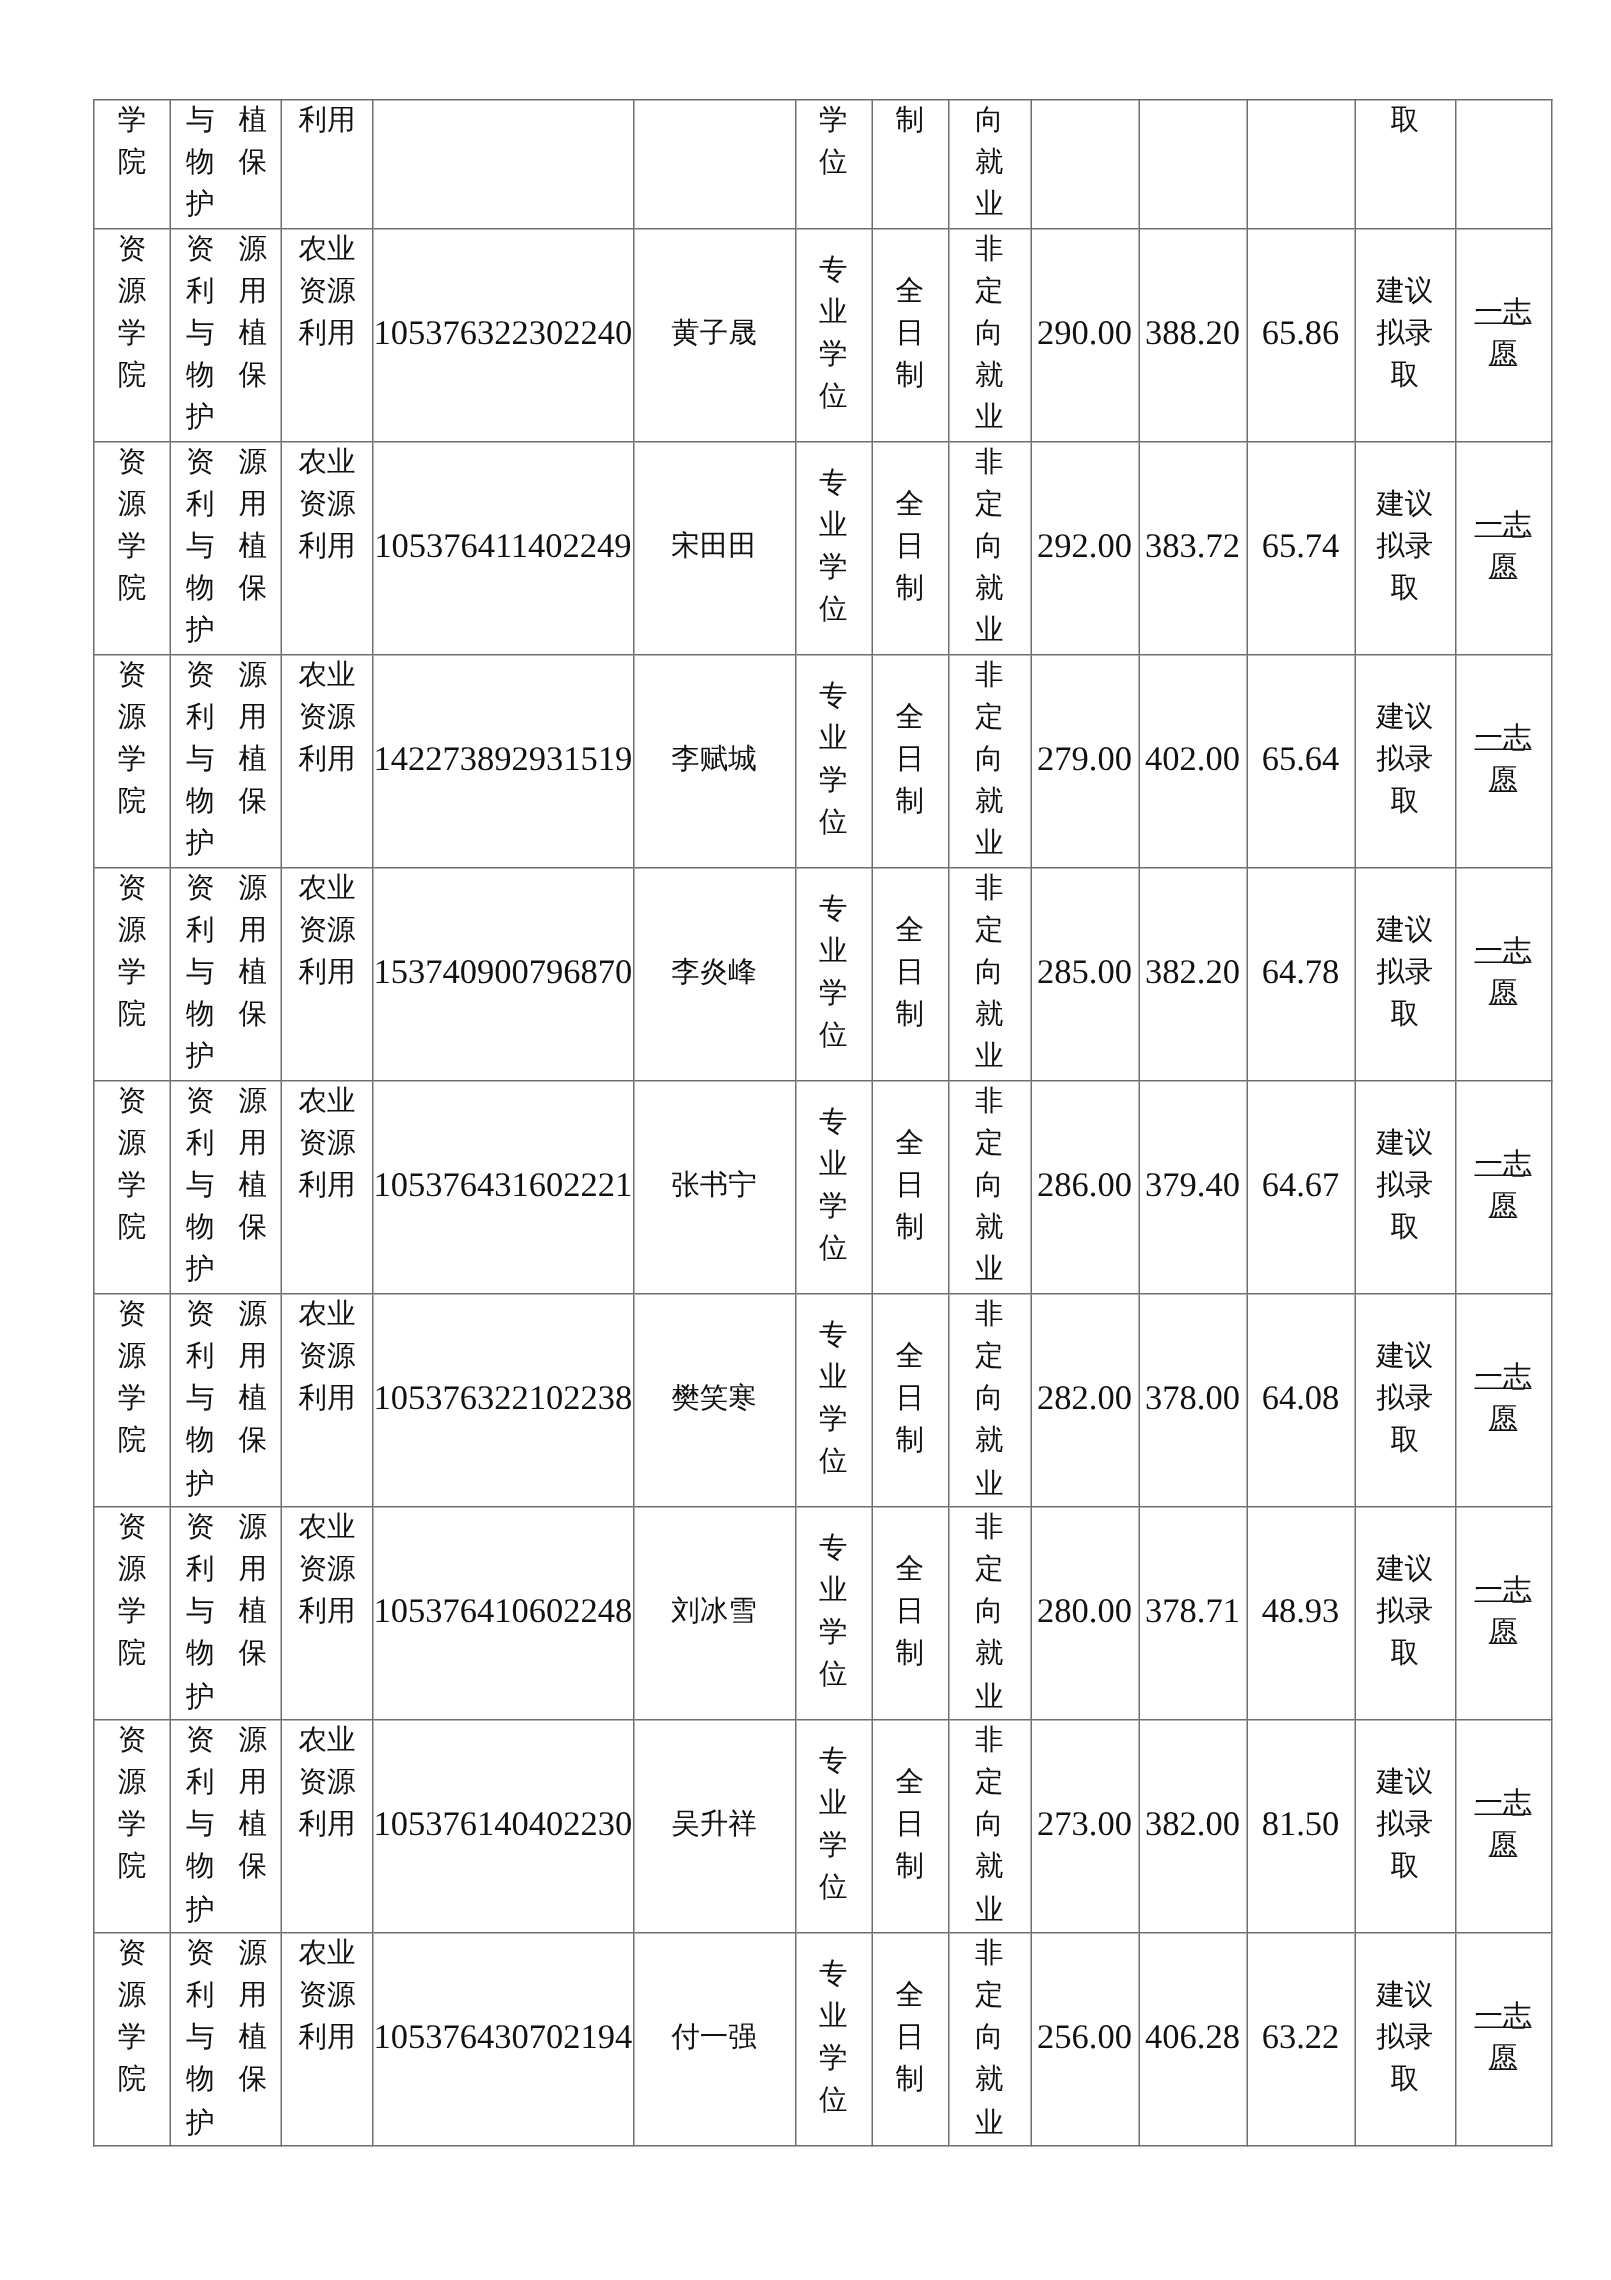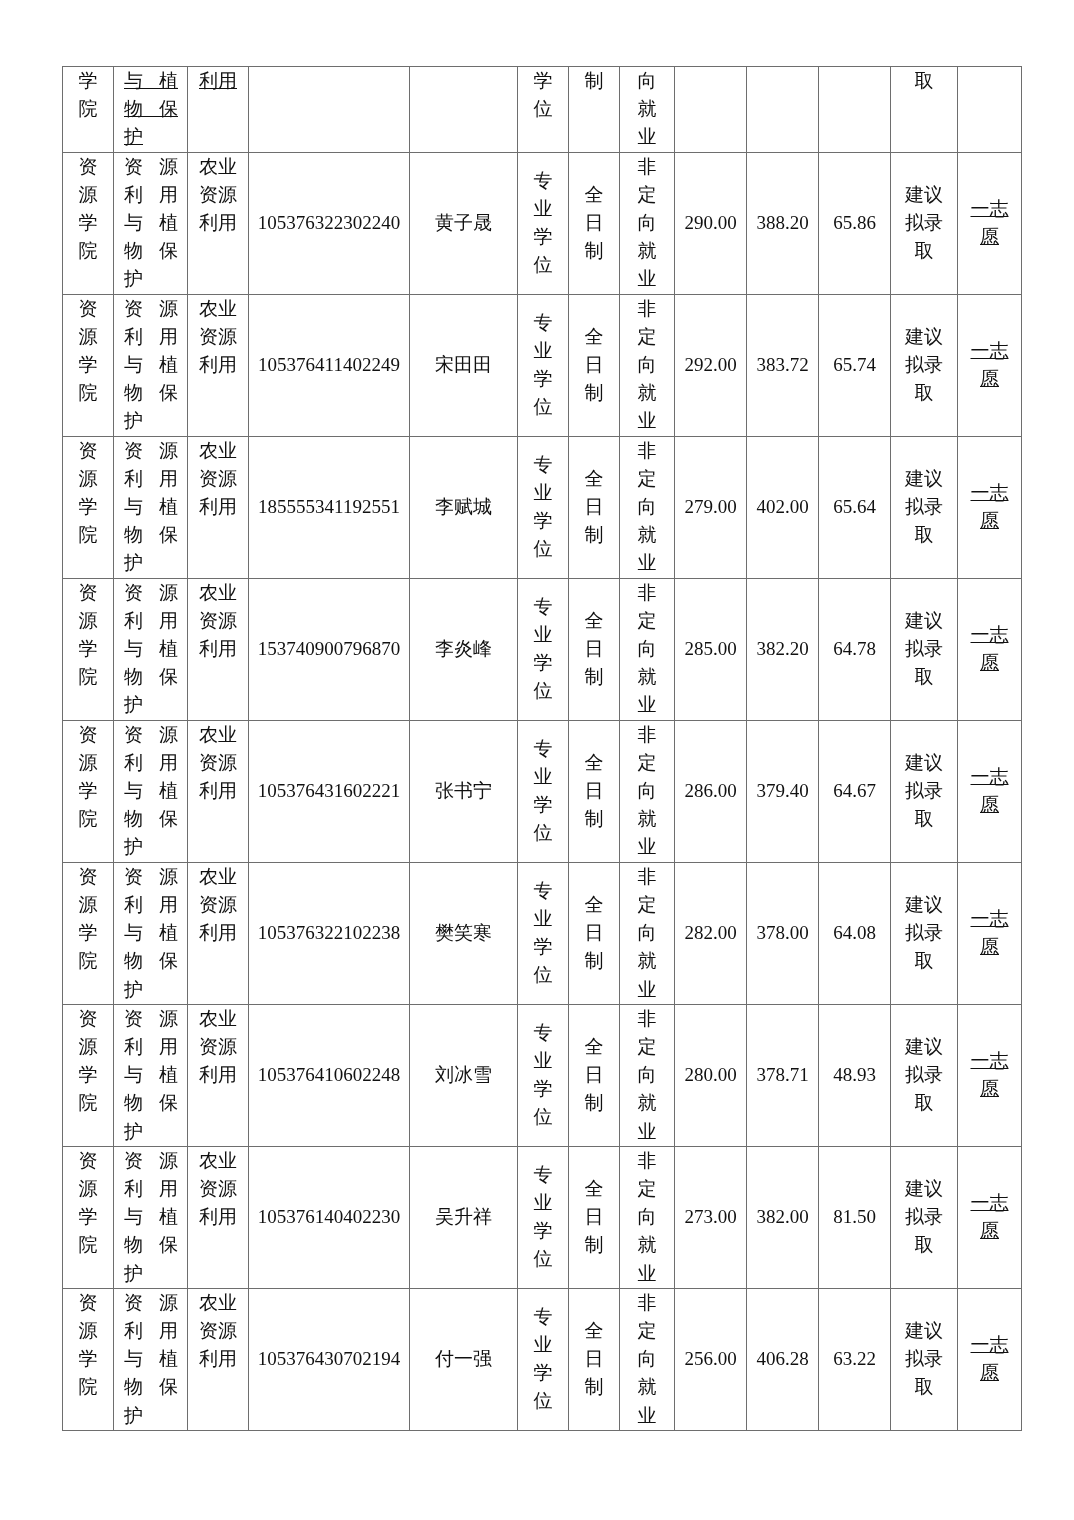--- a/index.html
+++ b/index.html
@@ -1,26 +1,26 @@
 <!DOCTYPE html>
 <html><head>
 <meta charset="utf-8">
 <style>
   html, body { margin: 0; padding: 0; background: #ffffff; }
   body { width: 1074px; height: 1520px; position: relative; overflow: hidden;
          font-family: "Liberation Serif", "DejaVu Serif", serif; color: #111; }
   table.doc { position: absolute; left: 62px; top: 66px; border-collapse: collapse; table-layout: fixed; }
   table.doc td { border: 1.5px solid #6e6e6e; padding: 0; vertical-align: middle; text-align: center;
                  font-size: 19px; line-height: 28.2px; overflow: hidden; }
-  table.doc tr.partial td { vertical-align: top; text-decoration: underline; }
+  table.doc tr.partial td { vertical-align: top; }
   .vtext { display: inline-block; width: 1.2em; word-break: break-all; white-space: normal; text-align: center; }
   td.top { vertical-align: top !important; }
   .major { display: block; padding: 0 9px 0 10px; text-align: justify; text-align-last: justify; word-break: break-all; }
   .field { display: block; width: 44px; margin: 0 auto; word-break: break-all; text-align: center; }
-  .num { font-size: 19px; }
+  .num { font-size: 23px; }
   .vol { display: inline-block; width: 40px; word-break: break-all; line-height: 28px; text-decoration: underline; }
   .rec { display: inline-block; width: 40px; word-break: break-all; line-height: 28.2px; }
 </style>
 </head>
 <body>
 
 <table class="doc">
   <colgroup>
     <col style="width:51px">
     <col style="width:74px">
@@ -98,21 +98,21 @@
   </tr>
 
   <tr style="height:141.6px">
     <td class="top"><span class="vtext">资源学院</span></td>
     <td class="top">
           <span class="major">资源利用与植物保护</span>
         </td>
     <td class="top">
           <span class="field">农业资源利用</span>
         </td>
-    <td><span class="num">185555341192551</span></td>
+    <td><span class="num">142273892931519</span></td>
     <td><span>李赋城</span></td>
     <td><span class="vtext">专业学位</span></td>
     <td><span class="vtext">全日制</span></td>
     <td><span class="vtext">非定向就业</span></td>
     <td><span class="num">279.00</span></td>
     <td><span class="num">402.00</span></td>
     <td><span class="num">65.64</span></td>
     <td><span class="rec">建议拟录取</span></td>
     <td><span class="vol">一志愿</span></td>
   </tr>

